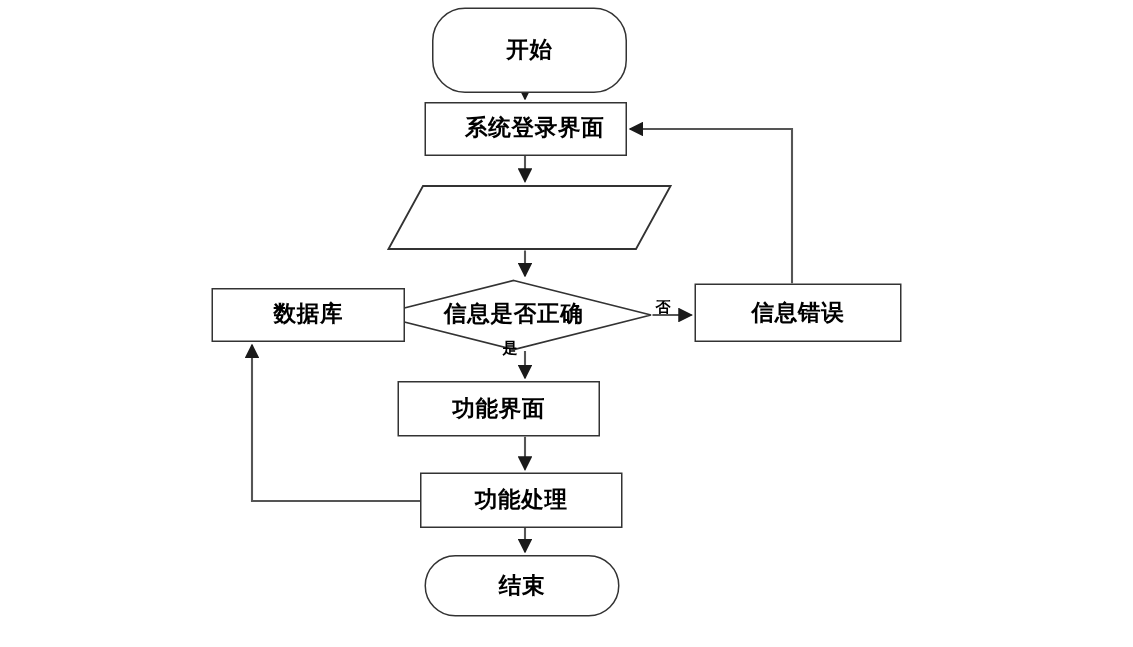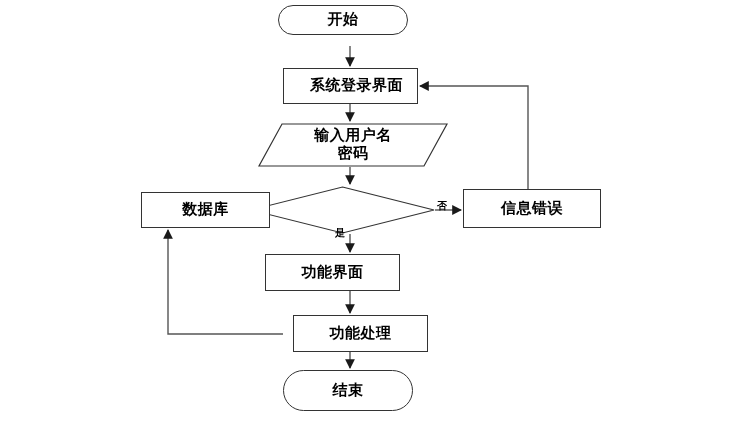--- a/index.html
+++ b/index.html
@@ -104,55 +104,54 @@
       <path d="M 237 210 L 248 210"></path>
       <path d="M 435 210 L 461 210"></path>
       <path d="M 350 234 L 350 252"></path>
       <path d="M 350 291 L 350 313"></path>
       <path d="M 350 352 L 350 368"></path>
       <path d="M 528 189 L 528 86 L 420 86"></path>
       <path d="M 283 334 L 168 334 L 168 230"></path>
     </g>
   </svg>
 
-  <div class="node node-terminal" style="left:278px; top:5px; width:130px; height:30px;">
+  <div class="node node-terminal" style="left:288px; top:5px; width:130px; height:57px;">
     <span class="node-label">开始</span>
   </div>
 
   <div class="node node-rect" style="left:283px; top:68px; width:135px; height:36px;padding-left:12px;">
     <span class="node-label">系统登录界面</span>
   </div>
 
   <div class="node node-io" style="left:258px; top:123px; width:190px; height:44px;">
     <svg class="io-shape" viewBox="0 0 190 44" preserveAspectRatio="none">
       <polygon points="24,1 189,1 166,43 1,43" fill="#ffffff" stroke="#333333" stroke-width="1.2"></polygon>
     </svg>
-    <span class="node-label">输入用户名
-密码</span>
   </div>
 
   <div class="node node-decision" style="left:250px; top:186px; width:185px; height:48px;">
     <svg class="dec-shape" viewBox="0 0 185 48" preserveAspectRatio="none">
       <polygon points="92.5,1 184,24 92.5,47 1,24" fill="#ffffff" stroke="#333333" stroke-width="1.2"></polygon>
     </svg>
+    <span class="node-label">信息是否正确</span>
   </div>
 
   <div class="node node-rect" style="left:108px; top:192px; width:129px; height:36px;margin-left:33px;">
     <span class="node-label">数据库</span>
   </div>
 
   <div class="node node-rect" style="left:463px; top:189px; width:138px; height:39px;">
     <span class="node-label">信息错误</span>
   </div>
 
   <div class="node node-rect" style="left:265px; top:254px; width:135px; height:37px;">
     <span class="node-label">功能界面</span>
   </div>
 
-  <div class="node node-rect" style="left:293px; top:315px; width:135px; height:37px;">
+  <div class="node node-rect" style="left:280px; top:315px; width:135px; height:37px;">
     <span class="node-label">功能处理</span>
   </div>
 
   <div class="node node-terminal" style="left:283px; top:370px; width:130px; height:41px;justify-content:center;">
     <span class="node-label">结束</span>
   </div>
 
   <span class="edge-label" style="left:437px; top:201px;">否</span>
 
   <span class="edge-label" style="left:335px; top:228px;">是</span>

